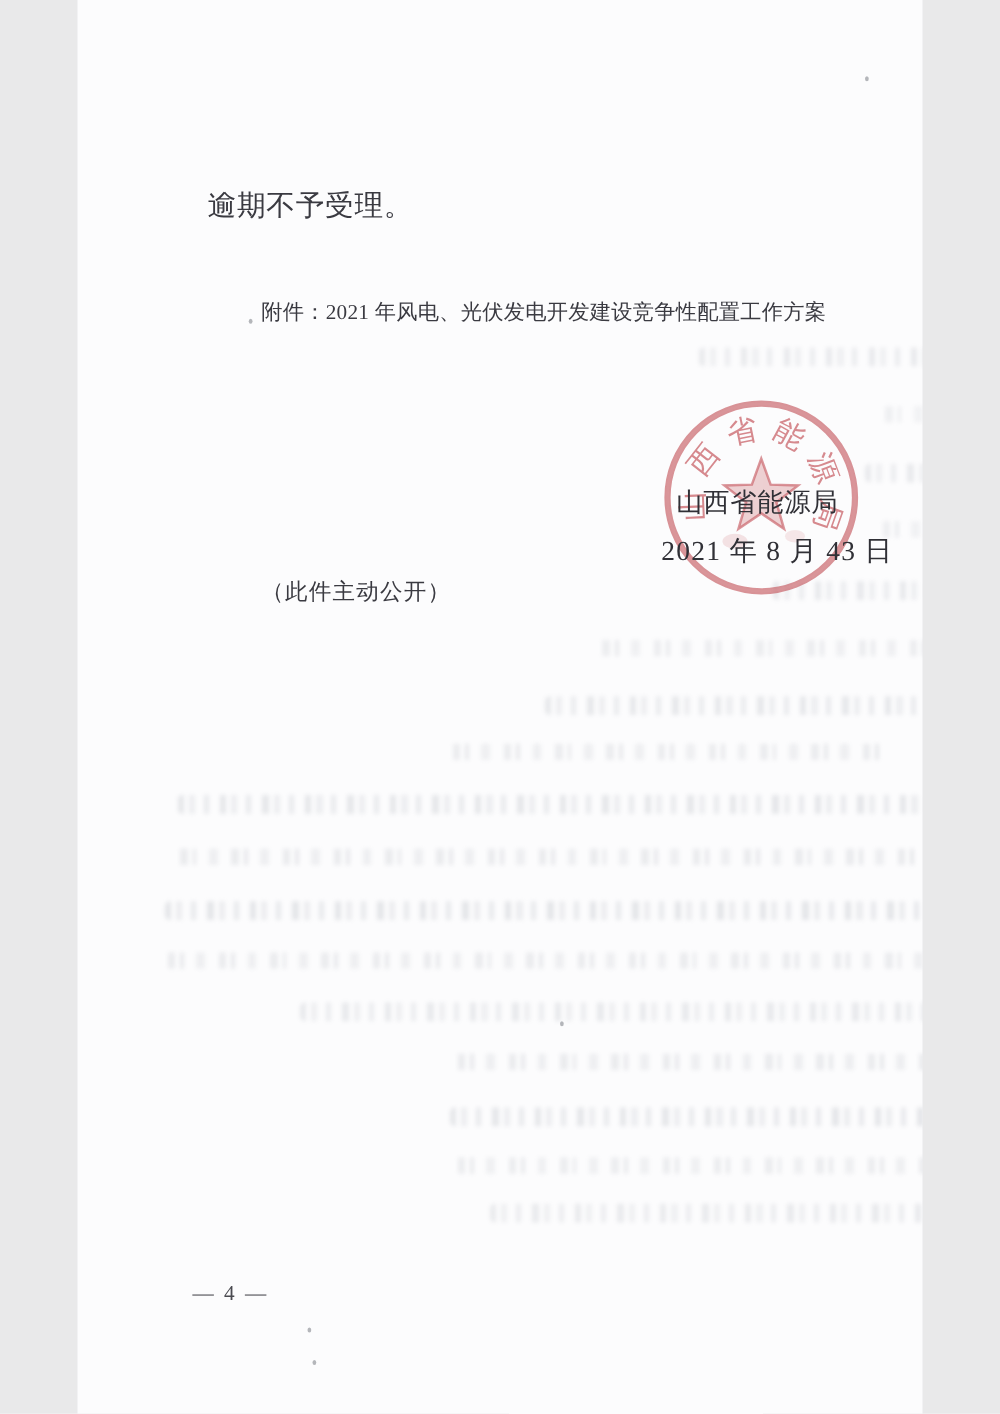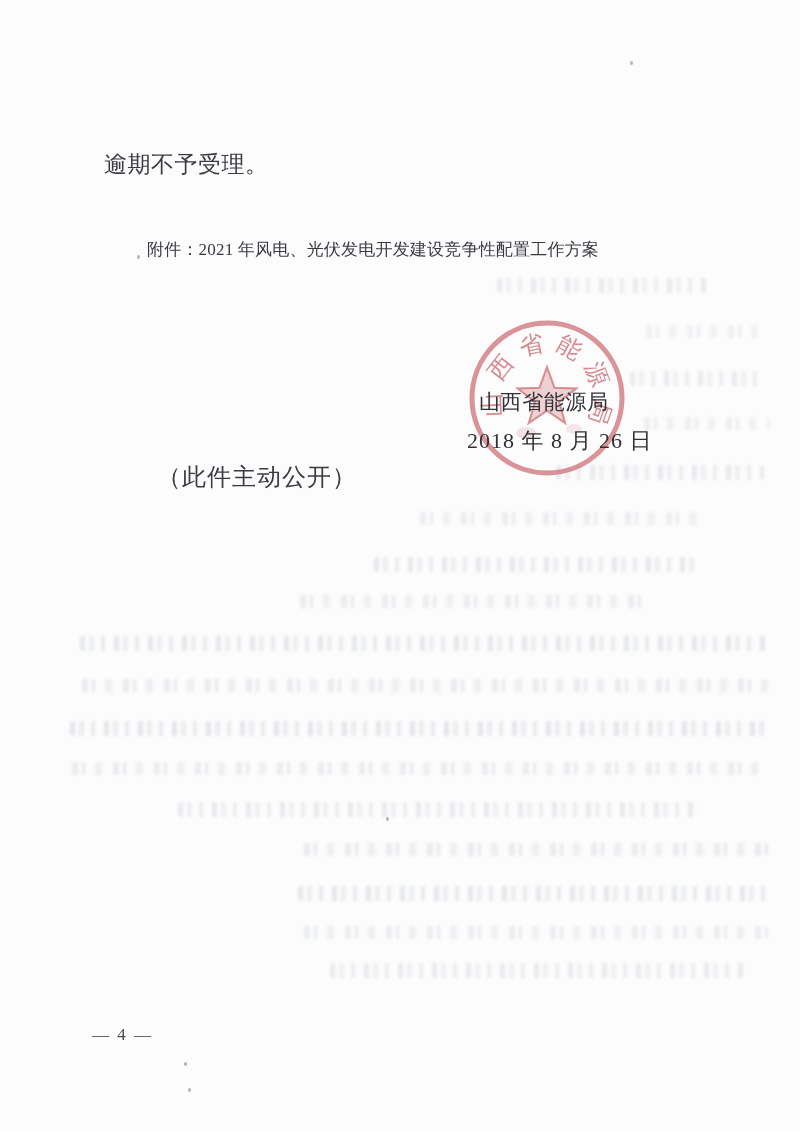--- a/index.html
+++ b/index.html
@@ -2,37 +2,37 @@
 <html><head>
 <meta charset="utf-8">
 <style>
   html,body{margin:0;padding:0;}
   body{
     background:#e9e9ea;
     font-family:"Liberation Serif","DejaVu Serif",serif;
   }
   .page{
     position:relative;
-    width:800px;height:1131px;
+    width:676px;height:1131px;
     margin:0 auto;
     background:#fcfcfd;
     overflow:hidden;
     color:#34343a;
   }
   .txt{
     position:absolute;
     white-space:nowrap;
     color:#3a3a41;
     letter-spacing:0.5px;
   }
   .line1{left:104px;top:149px;font-size:23px;}
   .attachment{left:147px;top:238px;font-size:17px;letter-spacing:0.2px;}
   .issuer{left:479px;top:388px;font-size:21px;letter-spacing:0.6px;z-index:3;color:#303036;}
   .issue-date{left:467px;top:426px;font-size:22px;letter-spacing:1px;z-index:3;color:#303036;}
-  .disclosure{left:157px;top:461px;font-size:24px;letter-spacing:1px;}
+  .disclosure{left:147px;top:461px;font-size:18px;letter-spacing:1px;}
   .page-number{left:92px;top:1025px;font-size:17px;letter-spacing:2px;color:#4a4a50;}
 
   
   .seal{
     position:absolute;
     left:466px;top:317px;
     width:162px;height:162px;
     z-index:2;
     filter:blur(0.5px);
     opacity:0.88;
@@ -119,19 +119,19 @@
         <textPath href="#seal-arc" startOffset="2">山西省能源局</textPath>
       </text>
 
       <ellipse cx="60" cy="116" rx="10" ry="6" fill="rgba(196,84,91,0.18)"></ellipse>
       <ellipse cx="108" cy="112" rx="8" ry="5" fill="rgba(196,84,91,0.15)"></ellipse>
     </svg>
   </div>
 
   <div class="txt issuer">山西省能源局</div>
 
-  <div class="txt issue-date">2018 年 8 月 26 日</div>
+  <div class="txt issue-date">2021 年 8 月 43 日</div>
 
   <div class="txt disclosure">（此件主动公开）</div>
 
   <div class="txt page-number">— 4 —</div>
 
 </div>
 
 </body></html>

